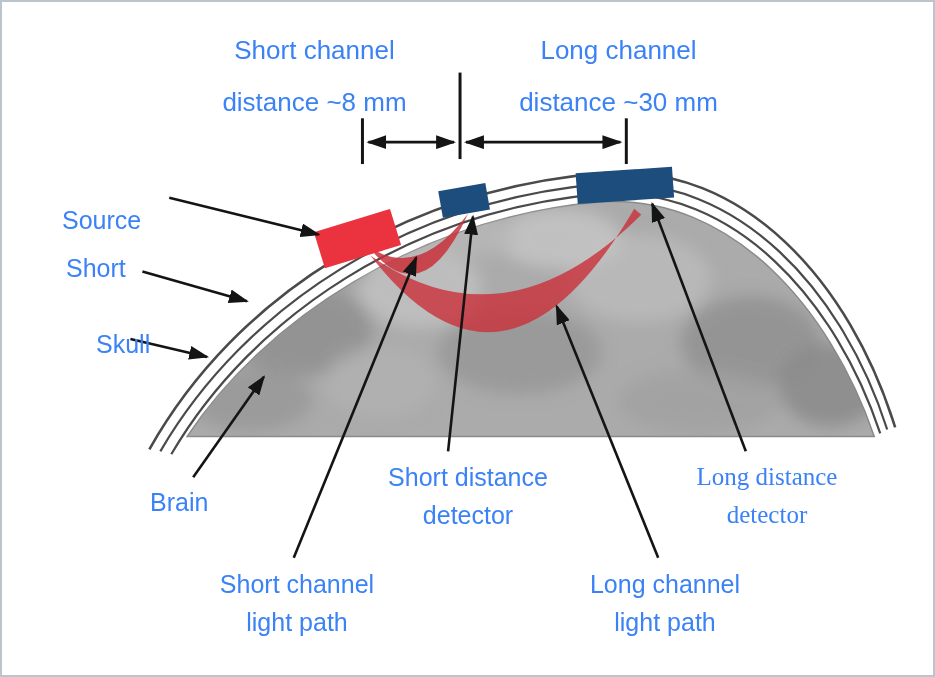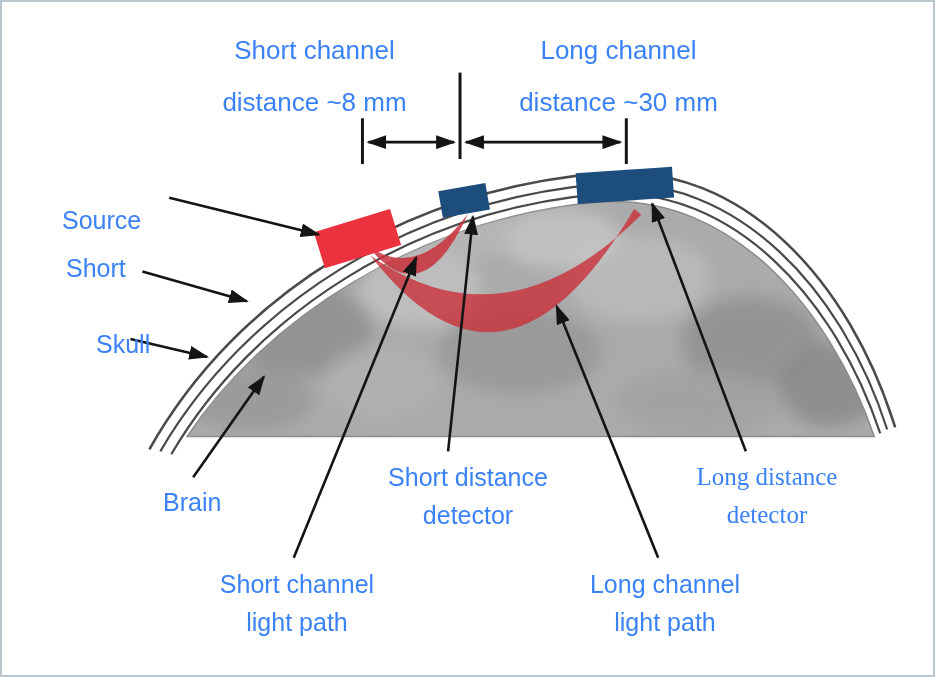--- a/index.html
+++ b/index.html
@@ -91,21 +91,21 @@
   </svg>
 
   <div class="lbl measure" style="left:200px;top:22px;width:225px;">Short channel
 distance ~8 mm</div>
   <div class="lbl measure" style="left:494px;top:22px;width:245px;">Long channel
 distance ~30 mm</div>
 
   <div class="lbl left-align" style="left:60px;top:176px;margin-top:28px;">Source</div>
   <div class="lbl left-align" style="left:64px;top:252px;">Short</div>
   <div class="lbl left-align" style="left:58px;top:328px;margin-left:36px;">Skull</div>
-  <div class="lbl left-align" style="left:161px;top:486px;">Brain</div>
+  <div class="lbl left-align" style="left:148px;top:486px;">Brain</div>
 
   <div class="lbl two-line" style="left:346px;top:456px;width:240px;text-align:center;">Short distance
 detector</div>
   <div class="lbl two-line" style="left:645px;top:456px;width:240px;font-family:Liberation Serif, serif;">Long distance
 detector</div>
   <div class="lbl two-line" style="left:175px;top:563px;width:240px;">Short channel
 light path</div>
   <div class="lbl two-line" style="left:543px;top:563px;width:240px;">Long channel
 light path</div>
 </div>

